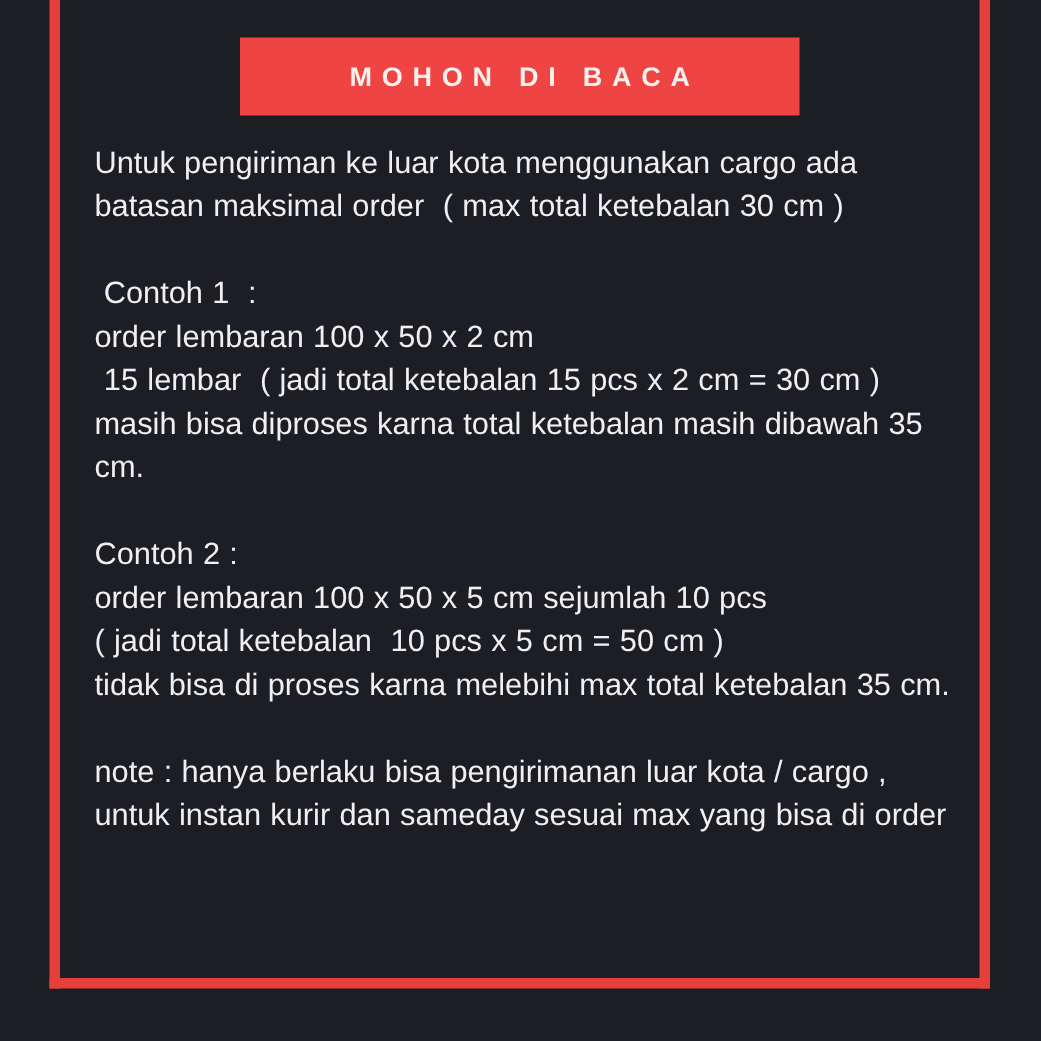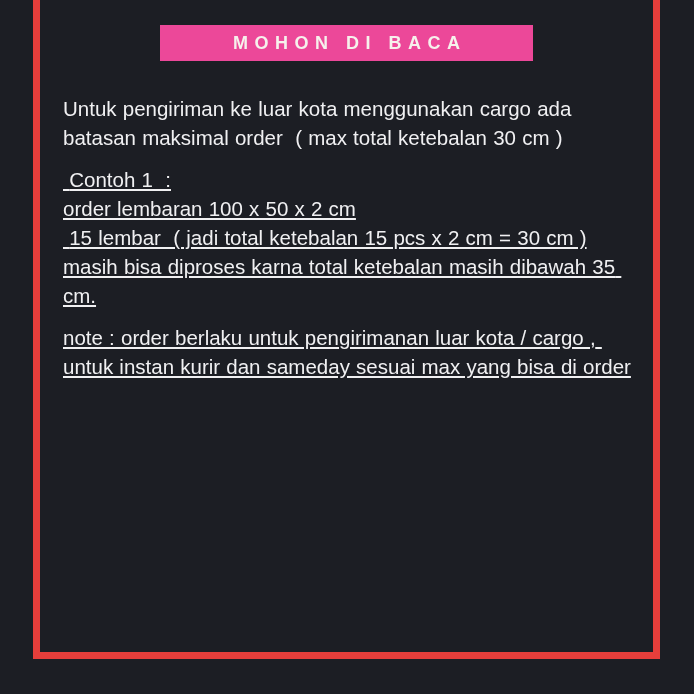--- a/index.html
+++ b/index.html
@@ -38,22 +38,22 @@
     width: 694px;
     height: 694px;
   }
 
   
   #banner {
     position: absolute;
     left: 160px;
     top: 25px;
     width: 373px;
-    height: 36px;
-    background: #ec4899;
+    height: 52px;
+    background: #ef4444;
     display: flex;
     align-items: center;
     justify-content: center;
   }
   #banner-title {
     color: #f6f1ec;
     font-size: 18px;
     font-weight: bold;
     letter-spacing: 6.5px;
     text-indent: 6.5px;
@@ -70,37 +70,40 @@
   }
   .para {
     color: #f0f0f2;
     font-size: 20.5px;
     line-height: 29px;
     margin: 0;
     white-space: pre-wrap;
     word-spacing: 0.5px;
   }
   .para + .para {
-    margin-top: 13px;
-    text-decoration: underline;
+    margin-top: 29px;
   }
 </style>
 </head>
 <body>
 
 <div id="content">
 
   <div id="frame"></div>
 
   <div id="banner">
     <span id="banner-title">MOHON DI BACA</span>
   </div>
 
   <div id="body-text">
     <p class="para">Untuk pengiriman ke luar kota menggunakan cargo ada batasan maksimal order  ( max total ketebalan 30 cm )</p>
     <p class="para"> Contoh 1  :
 order lembaran 100 x 50 x 2 cm
  15 lembar  ( jadi total ketebalan 15 pcs x 2 cm = 30 cm )
 masih bisa diproses karna total ketebalan masih dibawah 35 cm.</p>
-    <p class="para">note : order berlaku untuk pengirimanan luar kota / cargo , untuk instan kurir dan sameday sesuai max yang bisa di order</p>
+    <p class="para">Contoh 2 :
+order lembaran 100 x 50 x 5 cm sejumlah 10 pcs
+( jadi total ketebalan  10 pcs x 5 cm = 50 cm )
+tidak bisa di proses karna melebihi max total ketebalan 35 cm.</p>
+    <p class="para">note : hanya berlaku bisa pengirimanan luar kota / cargo , untuk instan kurir dan sameday sesuai max yang bisa di order</p>
   </div>
 
 </div>
 
 </body></html>

